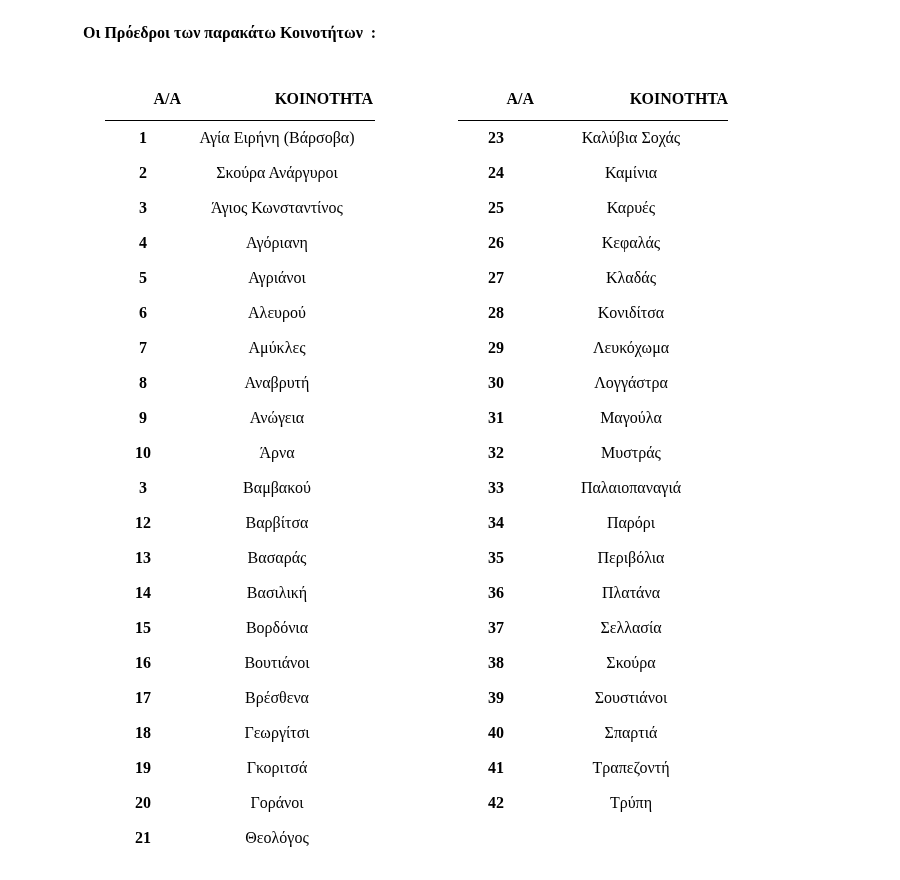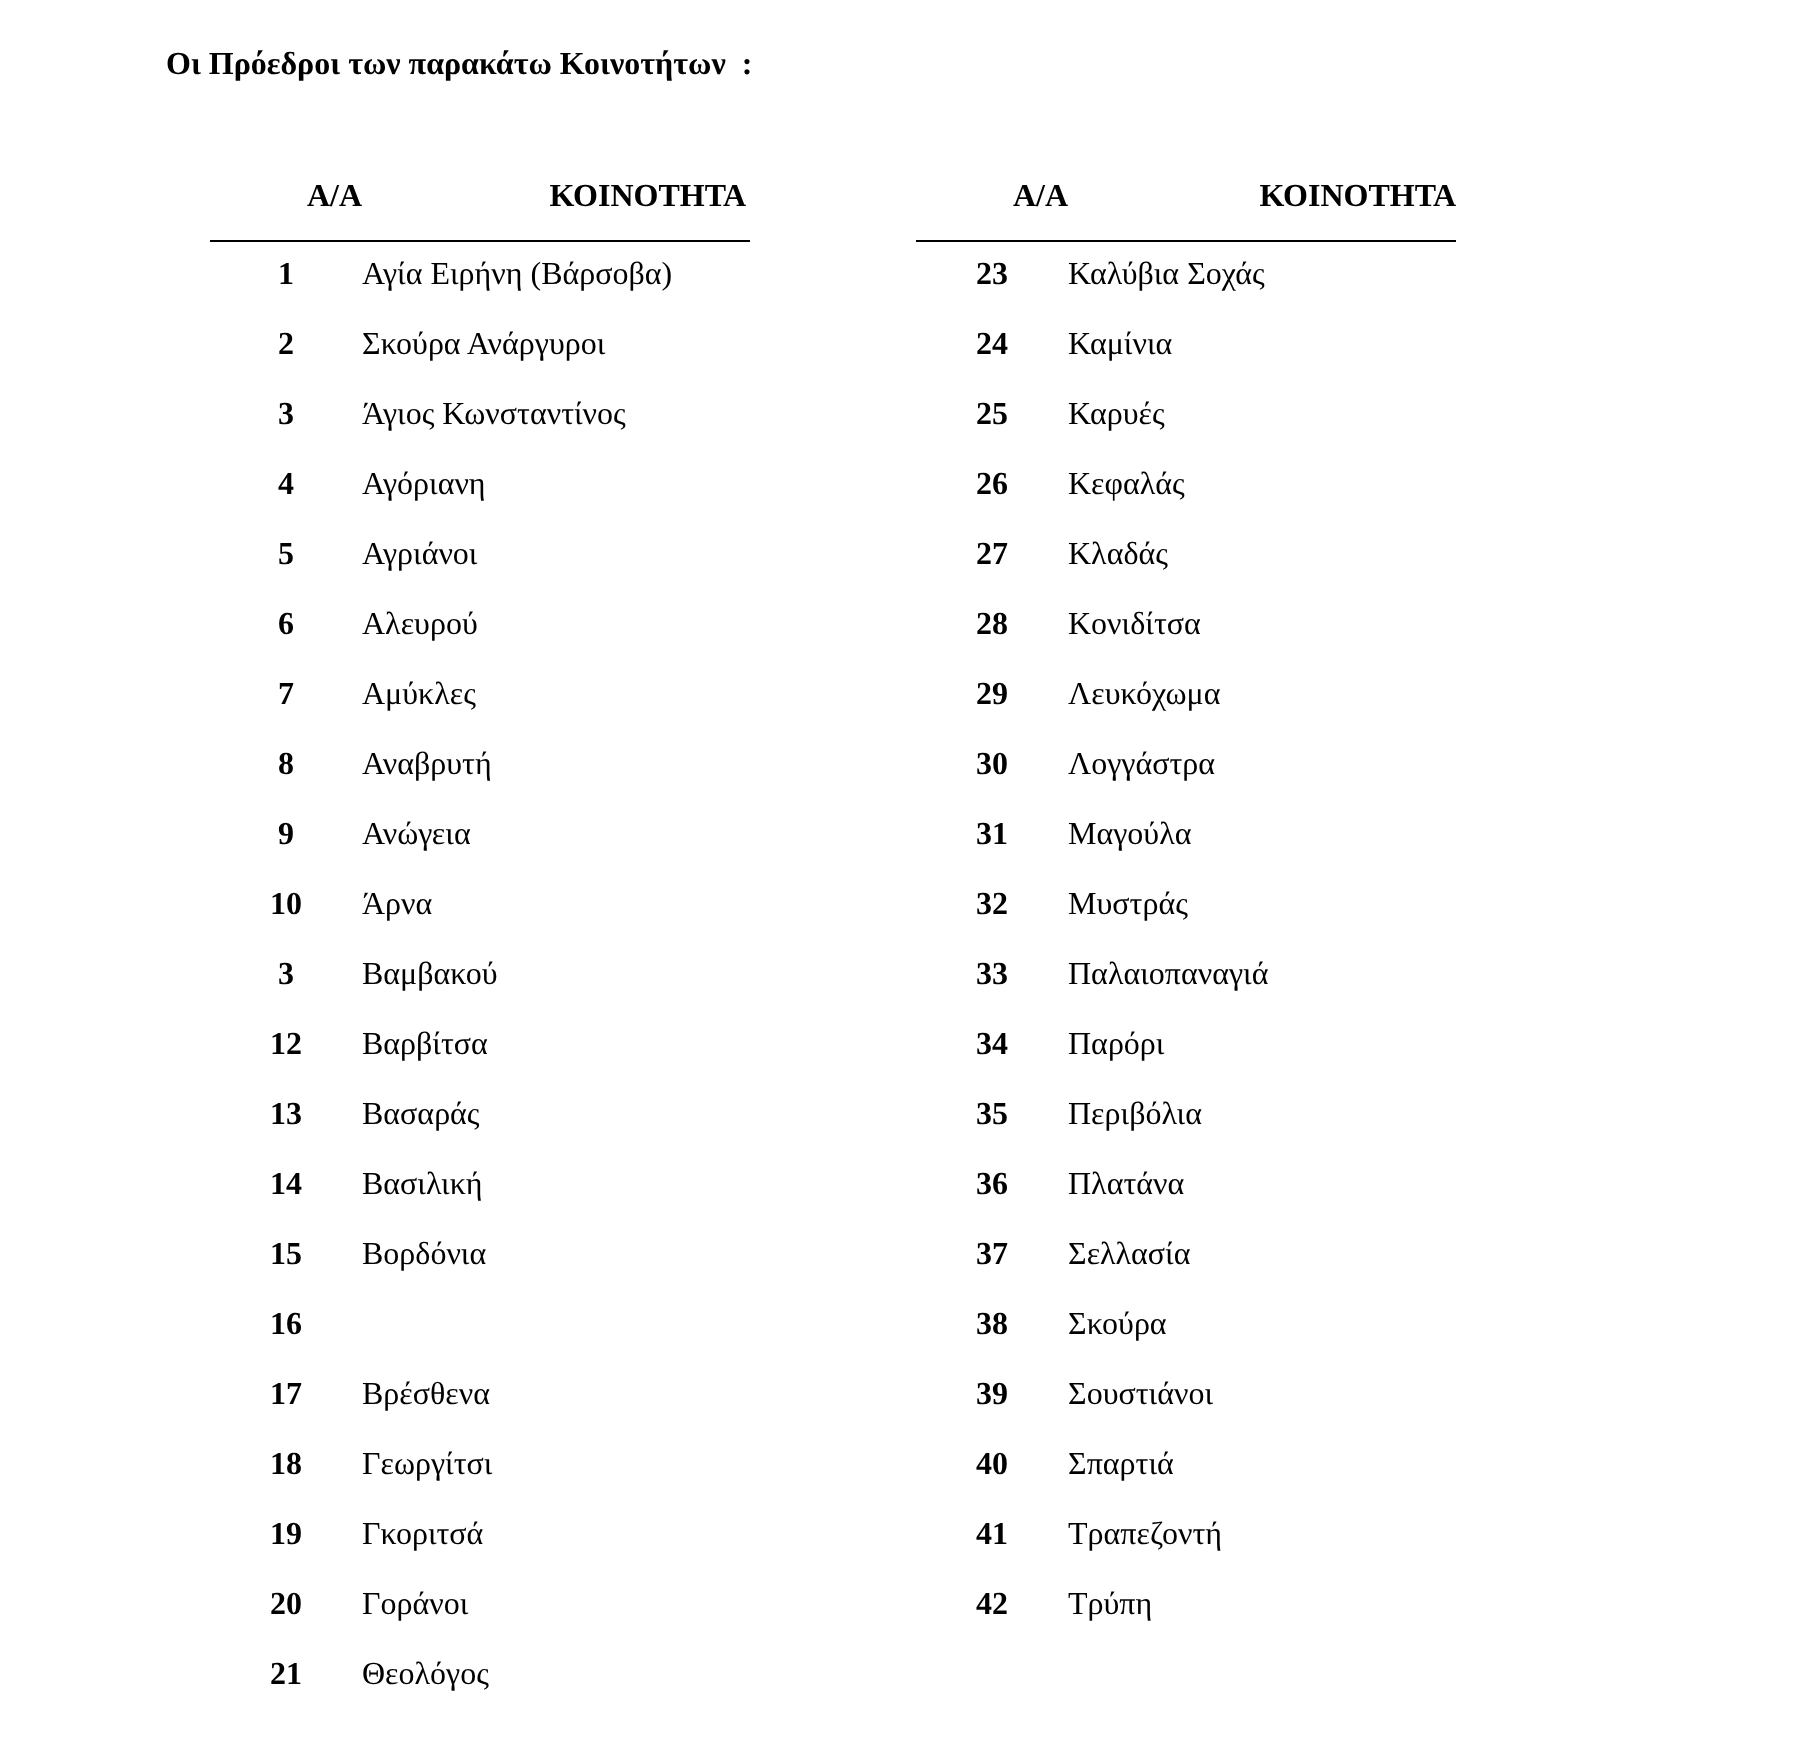--- a/index.html
+++ b/index.html
@@ -43,21 +43,21 @@
       text-align: right;
     }
     .c-aa {
       left: 0;
       width: 76px;
       text-align: center;
     }
     .c-name {
       left: 76px;
       width: 192px;
-      text-align: left;
+      text-align: center;
     }
     .rows {
       position: relative;
     }
     .row {
       position: relative;
       height: 35px;
     }
     .row span {
       position: absolute;
@@ -137,20 +137,21 @@
       <div class="row">
         <span class="aa c-aa">14</span>
         <span class="c-name">Βασιλική</span>
       </div>
       <div class="row">
         <span class="aa c-aa">15</span>
         <span class="c-name">Βορδόνια</span>
       </div>
       <div class="row">
         <span class="aa c-aa">16</span>
+        <span class="c-name">Βουτιάνοι</span>
       </div>
       <div class="row">
         <span class="aa c-aa">17</span>
         <span class="c-name">Βρέσθενα</span>
       </div>
       <div class="row">
         <span class="aa c-aa">18</span>
         <span class="c-name">Γεωργίτσι</span>
       </div>
       <div class="row">

